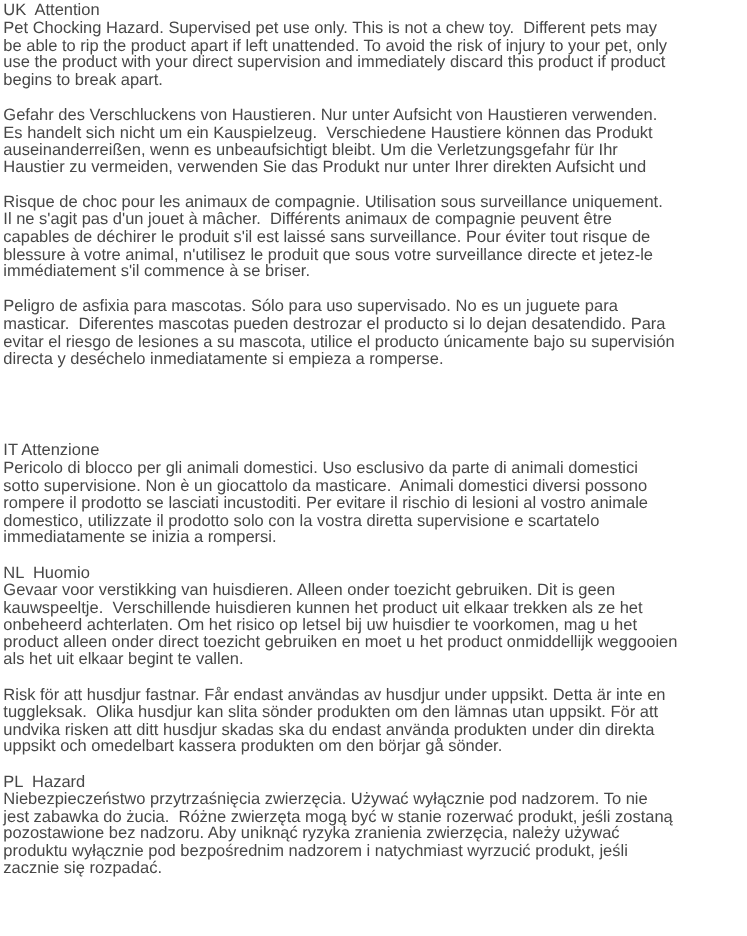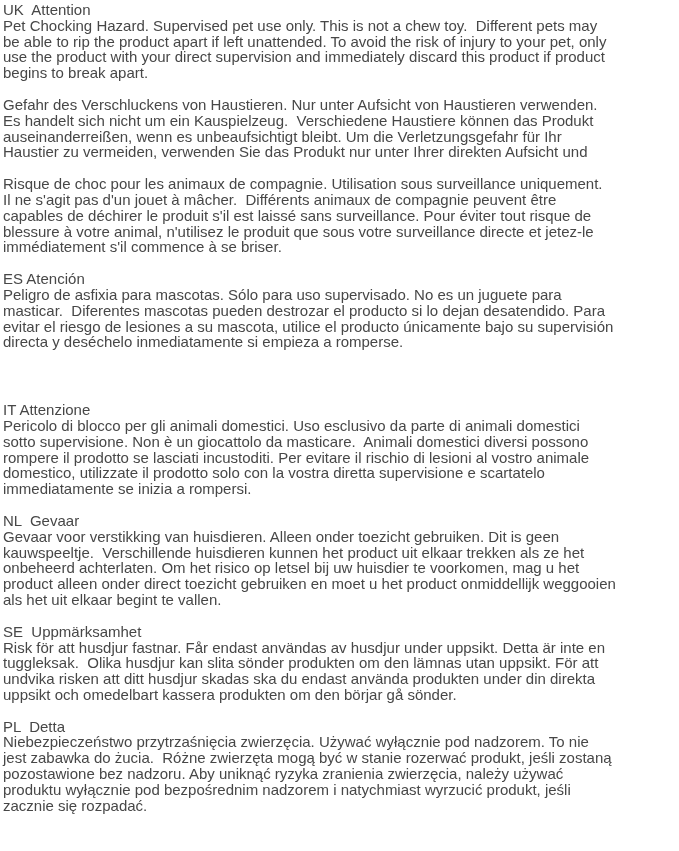--- a/index.html
+++ b/index.html
@@ -26,21 +26,21 @@
   }
   .warning-section .heading,
   .warning-section .body {
     font-size: 15px;
     line-height: 15.8px;
     letter-spacing: 0px;
     white-space: pre;
     font-weight: 400;
   }
   .warning-section--gap-before {
-    margin-top: 52px;
+    margin-top: 68px;
   }
 </style>
 </head>
 <body>
 
 <div class="page">
 
   <div class="warning-section">
     <div class="heading">UK  Attention</div>
     <div class="body">Pet Chocking Hazard. Supervised pet use only. This is not a chew toy.  Different pets may
@@ -58,55 +58,53 @@
 
   <div class="warning-section">
     <div class="body">Risque de choc pour les animaux de compagnie. Utilisation sous surveillance uniquement.
 Il ne s'agit pas d'un jouet à mâcher.  Différents animaux de compagnie peuvent être
 capables de déchirer le produit s'il est laissé sans surveillance. Pour éviter tout risque de
 blessure à votre animal, n'utilisez le produit que sous votre surveillance directe et jetez-le
 immédiatement s'il commence à se briser.</div>
   </div>
 
   <div class="warning-section">
-    <div class="heading">ES Atención</div>
     <div class="body">Peligro de asfixia para mascotas. Sólo para uso supervisado. No es un juguete para
 masticar.  Diferentes mascotas pueden destrozar el producto si lo dejan desatendido. Para
 evitar el riesgo de lesiones a su mascota, utilice el producto únicamente bajo su supervisión
 directa y deséchelo inmediatamente si empieza a romperse.</div>
   </div>
 
   <div class="warning-section warning-section--gap-before">
     <div class="heading">IT Attenzione</div>
     <div class="body">Pericolo di blocco per gli animali domestici. Uso esclusivo da parte di animali domestici
 sotto supervisione. Non è un giocattolo da masticare.  Animali domestici diversi possono
 rompere il prodotto se lasciati incustoditi. Per evitare il rischio di lesioni al vostro animale
 domestico, utilizzate il prodotto solo con la vostra diretta supervisione e scartatelo
 immediatamente se inizia a rompersi.</div>
   </div>
 
   <div class="warning-section">
-    <div class="heading">NL  Gevaar</div>
+    <div class="heading">NL  Huomio</div>
     <div class="body">Gevaar voor verstikking van huisdieren. Alleen onder toezicht gebruiken. Dit is geen
 kauwspeeltje.  Verschillende huisdieren kunnen het product uit elkaar trekken als ze het
 onbeheerd achterlaten. Om het risico op letsel bij uw huisdier te voorkomen, mag u het
 product alleen onder direct toezicht gebruiken en moet u het product onmiddellijk weggooien
 als het uit elkaar begint te vallen.</div>
   </div>
 
   <div class="warning-section">
-    <div class="heading">SE  Uppmärksamhet</div>
     <div class="body">Risk för att husdjur fastnar. Får endast användas av husdjur under uppsikt. Detta är inte en
 tuggleksak.  Olika husdjur kan slita sönder produkten om den lämnas utan uppsikt. För att
 undvika risken att ditt husdjur skadas ska du endast använda produkten under din direkta
 uppsikt och omedelbart kassera produkten om den börjar gå sönder.</div>
   </div>
 
   <div class="warning-section">
-    <div class="heading">PL  Detta</div>
+    <div class="heading">PL  Hazard</div>
     <div class="body">Niebezpieczeństwo przytrzaśnięcia zwierzęcia. Używać wyłącznie pod nadzorem. To nie
 jest zabawka do żucia.  Różne zwierzęta mogą być w stanie rozerwać produkt, jeśli zostaną
 pozostawione bez nadzoru. Aby uniknąć ryzyka zranienia zwierzęcia, należy używać
 produktu wyłącznie pod bezpośrednim nadzorem i natychmiast wyrzucić produkt, jeśli
 zacznie się rozpadać.</div>
   </div>
 
 </div>
 
 </body></html>

